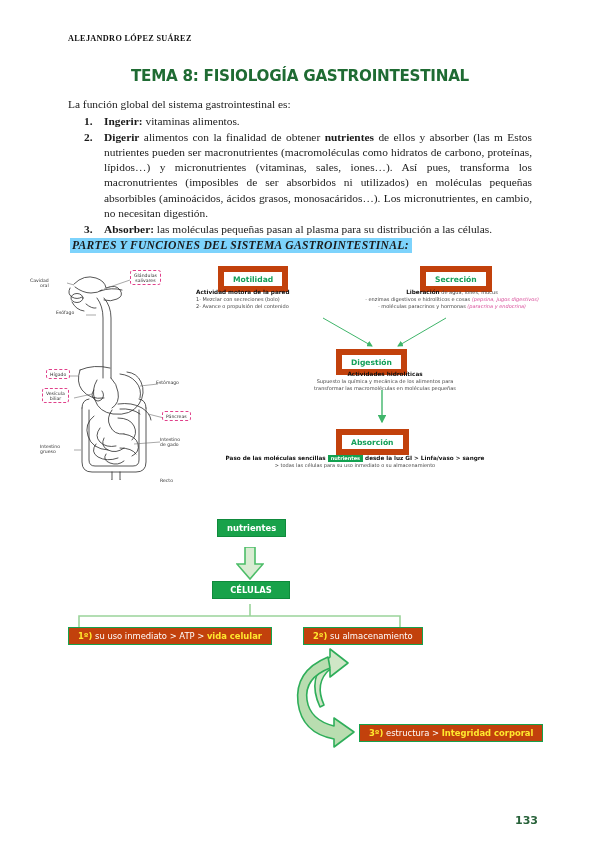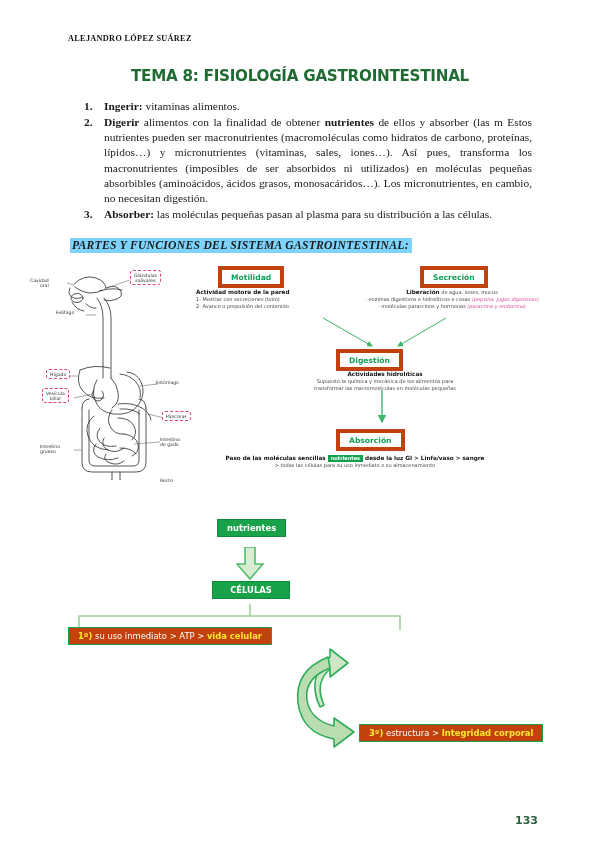--- a/index.html
+++ b/index.html
@@ -122,21 +122,21 @@
     border-radius: 3px;
     padding: 1.5px 3px;
     background: rgba(255,255,255,0.85);
     white-space: nowrap;
     text-align: center;
   }
 
   
   .gbox {
     position: absolute;
-    border: 4px solid #c2410c;
+    border: 6px solid #c2410c;
     background: #ffffff;
     font-family: "DejaVu Sans", sans-serif;
     font-weight: bold;
     font-size: 7.6px;
     color: #14a05a;
     padding: 2.5px 9px;
     text-align: center;
     white-space: nowrap;
   }
 
@@ -213,20 +213,21 @@
 </head>
 <body>
 
 <div class="page">
 
   <div class="running-header">ALEJANDRO LÓPEZ SUÁREZ</div>
 
   <div class="doc-title">TEMA 8: FISIOLOGÍA GASTROINTESTINAL</div>
 
   <div class="intro">
+    <div>La función global del sistema gastrointestinal es:</div>
     <ol class="numlist">
       <li>
         <span class="b">Ingerir:</span><span> vitaminas alimentos.</span>
       </li>
       <li>
         <span class="b">Digerir</span><span> alimentos con la finalidad de obtener </span><span class="b">nutrientes</span><span> de ellos y absorber (las m Estos nutrientes pueden ser macronutrientes (macromoléculas como hidratos de carbono, proteínas, lípidos…) y micronutrientes (vitaminas, sales, iones…). Así pues, transforma los macronutrientes (imposibles de ser absorbidos ni utilizados) en moléculas pequeñas absorbibles (aminoácidos, ácidos grasos, monosacáridos…). Los micronutrientes, en cambio, no necesitan digestión.</span>
       </li>
       <li>
         <span class="b">Absorber:</span><span> las moléculas pequeñas pasan al plasma para su distribución a las células.</span>
       </li>
@@ -372,20 +373,23 @@
 
     <div class="connector" style="left:250px; top:100px; width:2px; height:0;"></div>
     <svg style="position:absolute; left:70px; top:99px;" width="420" height="28">
       <path d="M180 0 L180 12 M9 26 L9 12 L330 12 L330 26" fill="none" stroke="#9ad49a" stroke-width="1.6"></path>
     </svg>
 
     <div class="fbox light" style="left:68px; top:122px;">
       <span class="yellow">1º)</span><span class="plain"> su uso inmediato  &gt;  ATP &gt; </span><span class="yellow">vida celular</span>
     </div>
 
+    <div class="fbox light" style="left:303px; top:122px;">
+      <span class="yellow">2º)</span><span class="plain"> su almacenamiento</span>
+    </div>
 
     <svg style="position:absolute; left:240px; top:140px;" width="160" height="112">
 
       <path d="M80 62 q-14 -30 10 -50 l0 -8 l18 14 l-18 14 l0 -8 q-16 14 -6 36 z" fill="#cfe6c6" stroke="#2fae5a" stroke-width="1.6" stroke-linejoin="round"></path>
 
       <path d="M58 12 q-34 14 -30 46 q4 30 36 36 l0 8 l20 -15 l-20 -14 l0 8 q-24 -6 -27 -26 q-3 -22 23 -32 z" fill="#b9ddb0" stroke="#2fae5a" stroke-width="1.6" stroke-linejoin="round" transform="translate(30,0)"></path>
     </svg>
 
     <div class="fbox light" style="left:359px; top:219px;">
       <span class="yellow">3º)</span><span class="plain"> estructura &gt; </span><span class="yellow">Integridad corporal</span>

